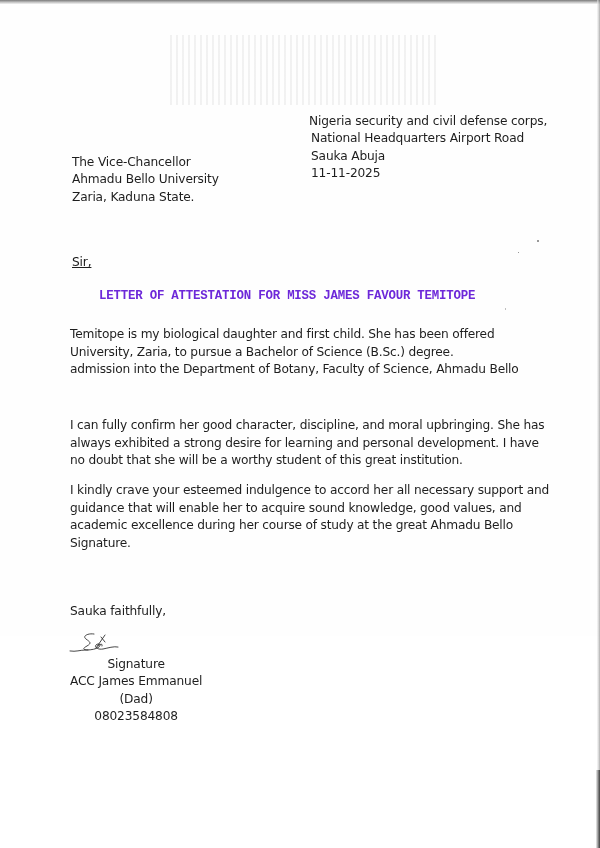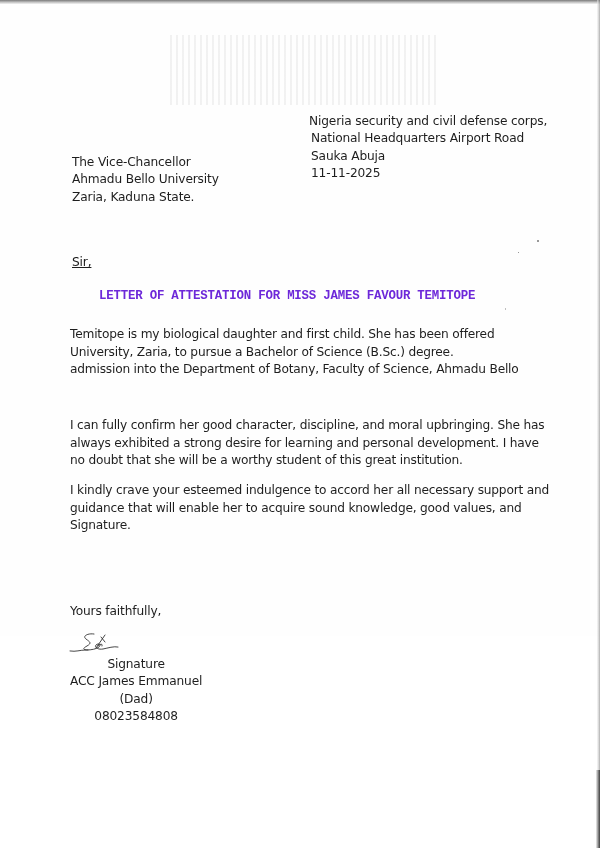--- a/index.html
+++ b/index.html
@@ -159,25 +159,26 @@
 
   <div class="para p2">
     <div>I can fully confirm her good character, discipline, and moral upbringing. She has</div>
     <div>always exhibited a strong desire for learning and personal development. I have</div>
     <div>no doubt that she will be a worthy student of this great institution.</div>
   </div>
 
   <div class="para p3">
     <div>I kindly crave your esteemed indulgence to accord her all necessary support and</div>
     <div>guidance that will enable her to acquire sound knowledge, good values, and</div>
+    <div>academic excellence during her course of study at the great Ahmadu Bello</div>
     <div>Signature.</div>
   </div>
 
 
-  <div class="text closing">Yours faithfully,</div>
+  <div class="text closing">Sauka faithfully,</div>
 
   <svg class="signature-mark" viewBox="0 0 56 26">
     <path d="M2 21 C 8 22, 12 20, 18 20 C 24 20, 28 19, 31 17 C 34 14, 30 13, 28 15 C 26 17, 30 20, 35 19 C 40 18, 46 16, 50 17" fill="none" stroke="#333" stroke-width="0.9" stroke-linecap="round"></path>
     <path d="M26 4 C 20 3, 14 6, 18 9 C 22 12, 24 13, 19 16 C 15 18, 14 20, 20 20" fill="none" stroke="#333" stroke-width="0.9" stroke-linecap="round"></path>
     <path d="M28 18 L 37 5 M 33 7 L 37 12 M 30 16 C 32 14, 35 13, 34 16" fill="none" stroke="#333" stroke-width="0.9" stroke-linecap="round"></path>
   </svg>
 
   <div class="signoff">
     <div>Signature</div>
     <div>ACC James Emmanuel</div>

